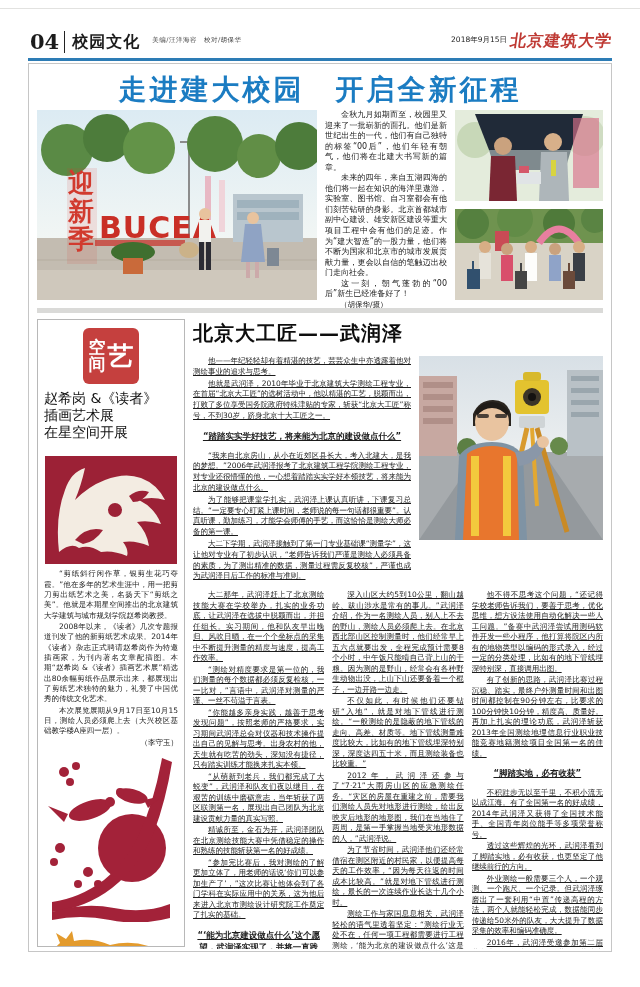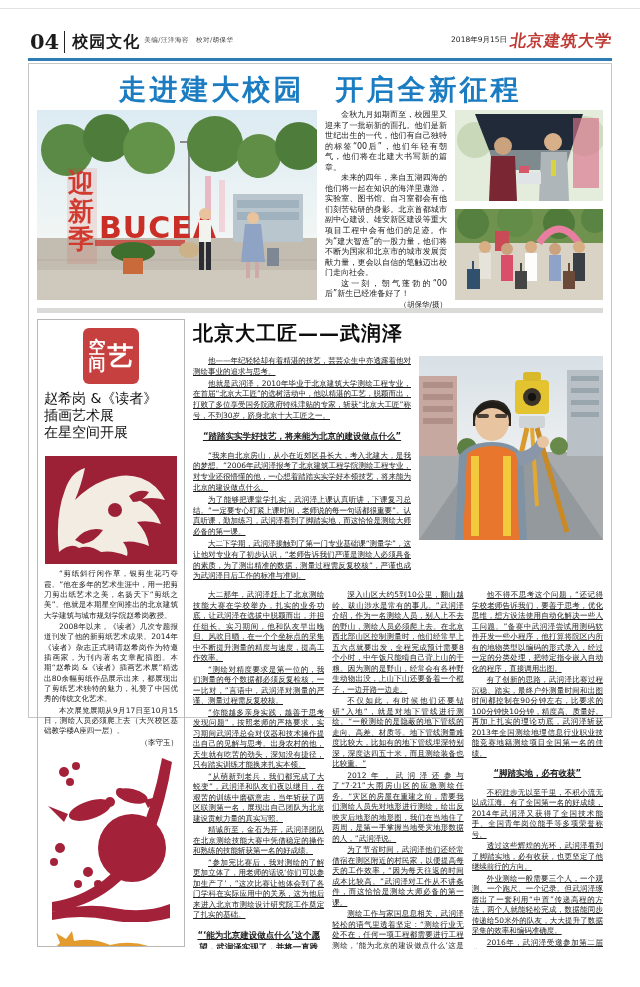--- a/index.html
+++ b/index.html
@@ -7,38 +7,38 @@
     width:640px;height:987px;position:relative;background:#ffffff;
     font-family:"DejaVu Sans","Liberation Sans",sans-serif;color:#1c1c1c;
     overflow:hidden;
   }
   .scan-line{position:absolute;top:8px;left:0;width:640px;height:1px;background:#e2e2e0;}
   
   .header{position:absolute;left:30px;top:28px;width:582px;height:27px;display:flex;align-items:center;}
   .page-num{font-family:"DejaVu Serif","Liberation Serif",serif;font-weight:bold;font-size:21px;line-height:1;}
   .vbar{width:1px;height:22px;background:#222;margin:0 7px 0 5px;}
   .section-name{font-weight:bold;font-size:16px;line-height:1.1;letter-spacing:1px;}
-  .credits{font-size:6.5px;color:#444;margin-left:4px;padding-bottom:3px;letter-spacing:.5px;}
+  .credits{font-size:6.5px;color:#444;margin-left:12px;padding-bottom:3px;letter-spacing:.5px;}
   .hspacer{flex:1;}
   .pub-date{font-size:7.5px;color:#222;padding-bottom:4px;margin-right:3px;}
   .masthead-name{font-family:"DejaVu Serif","Liberation Serif",serif;font-weight:bold;font-size:16px;
     color:#bf3a34;transform:skewX(-8deg);letter-spacing:1px;padding-bottom:1px;}
   .blue-rule{position:absolute;left:28px;top:58px;width:584px;height:3px;background:#2d7cb5;}
   
-  .frame{position:absolute;left:28px;top:63px;width:584px;height:655px;border:1px solid #c6c6c6;box-sizing:border-box;}
+  .frame{position:absolute;left:28px;top:63px;width:584px;height:889px;border:1px solid #c6c6c6;box-sizing:border-box;}
   .headline{position:absolute;left:0;top:7px;width:100%;text-align:center;
     font-size:28px;font-weight:bold;color:#1b7cc2;letter-spacing:3px;white-space:nowrap;}
   
   .top-row{position:absolute;left:8px;top:46px;width:566px;height:190px;display:flex;gap:8px;}
   .photo{overflow:hidden;background:#dfe6ea;flex:none;}
   .photo svg{display:block;width:100%;height:100%;}
   .photo-main{width:280px;height:190px;}
   .top-text{width:122px;font-size:8px;line-height:1.32;text-align:justify;color:#1a1a1a;}
   .top-text p{margin:0;text-indent:2em;}
-  .photo-credit{text-align:right;font-size:7.5px;margin-top:2px;text-indent:0;}
+  .photo-credit{text-align:left;font-size:7.5px;margin-top:2px;text-indent:0;}
   .right-stack{width:148px;display:flex;flex-direction:column;gap:8px;}
   .photo-top{width:148px;height:91px;}
   .photo-bottom{width:148px;height:91px;}
   .separator{position:absolute;left:8px;top:244px;width:566px;height:5px;background:#dadad8;}
   
   .art-box{position:absolute;left:8px;top:255px;width:148px;height:628px;border:1px solid #b8b8b8;
     box-sizing:border-box;padding:6px;overflow:hidden;}
   .seal{width:56px;height:56px;margin:2px auto 6px;background:#c5403e;border-radius:6px;
     display:flex;align-items:center;justify-content:center;gap:2px;
     font-family:"DejaVu Serif","Liberation Serif",serif;color:#fff;font-weight:bold;}
@@ -260,21 +260,21 @@
   <div class="article">
     <div class="art2-title">北京大工匠——武润泽</div>
 
     <div class="lead-row">
       <div class="lead-text">
 
       <p class="bp">他——年纪轻轻却有着精湛的技艺，芸芸众生中亦透露着他对测绘事业的追求与思考。</p>
           <p class="bp">他就是武润泽，2010年毕业于北京建筑大学测绘工程专业，在首届“北京大工匠”的选树活动中，他以精湛的工艺，脱颖而出，打败了多位享受国务院政府特殊津贴的专家，斩获“北京大工匠”称号，不到30岁，跻身北京十大工匠之一。</p>
           <p class="bp quote">“踏踏实实学好技艺，将来能为北京的建设做点什么”</p>
           <p class="bp">“我来自北京房山，从小在近郊区县长大，考入北建大，是我的梦想。”2006年武润泽报考了北京建筑工程学院测绘工程专业，对专业还很懵懂的他，一心想着踏踏实实学好本领技艺，将来能为北京的建设做点什么。</p>
-          <p class="bp">为了能够把课堂学扎实，武润泽上课认真听讲，下课复习总结。“一定要专心盯紧上课时间，老师说的每一句话都很重要”。认真听课，勤加练习，武润泽看到了脚踏实地，而这恰恰是测绘大师必备的第一课。</p>
+          <p class="bp">为了能够把课堂学扎实，武润泽上课认真听讲，下课复习总结。“一定要专心盯紧上课时间，老师说的每一句话都很重要”。认真听课，勤加练习，才能学会师傅的手艺，而这恰恰是测绘大师必备的第一课。</p>
           <p class="bp">大二下学期，武润泽接触到了第一门专业基础课“测量学”，这让他对专业有了初步认识，“老师告诉我们严谨是测绘人必须具备的素质，为了测出精准的数据，测量过程需反复校核”，严谨也成为武润泽日后工作的标准与准则。</p>
         </div>
       <div class="photo photo-surveyor">
         <svg viewBox="0 0 184 184" preserveAspectRatio="none">
           <defs>
             <linearGradient id="sky2" x1="0" y1="0" x2="0" y2="1">
               <stop offset="0" stop-color="#d8e0e6"></stop>
                 <stop offset="1" stop-color="#eceff0"></stop>
             </linearGradient>
           </defs>
@@ -314,38 +314,38 @@
           <path d="M96 96 Q112 96 118 84 L126 90 Q118 108 100 110 Z" fill="#8a97a8"></path>
           <circle cx="124" cy="86" r="6" fill="#e9c4a0"></circle>
         </svg>
       </div>
     </div>
 
     <div class="cols">
       <div class="col">
 
       <p class="bp">大二那年，武润泽赶上了北京测绘技能大赛在学校举办，扎实的业务功底，让武润泽在选拔中脱颖而出，并担任组长。实习期间，他和队友早出晚归、风吹日晒，在一个个坐标点的采集中不断提升测量的精度与速度，提高工作效率。</p>
-          <p class="bp">“测绘对精度要求是第一位的，我们测量的每个数据都必须反复检核，一一比对，”言语中，武润泽对测量的严谨、测量过程需反复校核。</p>
+          <p class="bp">“测绘对精度要求是第一位的，我们测量的每个数据都必须反复检核，一一比对，”言语中，武润泽对测量的严谨、一丝不苟溢于言表。</p>
           <p class="bp">“你能越多亲身实践，越善于思考发现问题”，按照老师的严格要求，实习期间武润泽总会对仪器和技术操作提出自己的见解与思考。出身农村的他，天生就有吃苦的劲头，深知没有捷径，只有踏实训练才能换来扎实本领。</p>
           <p class="bp">“从萌新到老兵，我们都完成了大蜕变”，武润泽和队友们夜以继日，在艰苦的训练中磨砺意志，当年斩获了两区联测第一名，展现出自己团队为北京建设贡献力量的真实写照。</p>
           <p class="bp">精诚所至，金石为开，武润泽团队在北京测绘技能大赛中凭借稳定的操作和熟练的技能斩获第一名的好成绩。</p>
           <p class="bp">“参加完比赛后，我对测绘的了解更加立体了，用老师的话说‘你们可以参加生产了’，”这次比赛让他体会到了各门学科在实际应用中的关系，这为他后来进入北京市测绘设计研究院工作奠定了扎实的基础。</p>
           <p class="bp quote">“‘能为北京建设做点什么’这个愿望，武润泽实现了，并将一直践行下去。”</p>
         </div>
       <div class="col">
 
       <p class="bp">深入山区大约5到10公里，翻山越岭、跋山涉水是常有的事儿。”武润泽介绍，作为一名测绘人员，别人上不去的野山，测绘人员必须爬上去。在北京西北部山区控制测量时，他们经常早上五六点就要出发，全程完成预计需要8个小时，中午饭只能啃自己背上山的干粮。因为测的是野山，经常会有各种野生动物出没，上山下山还要备着一个棍子，一边开路一边走。</p>
           <p class="bp">不仅如此，有时候他们还要钻研“入地”，就是对地下管线进行测绘。“一般测绘的是隐蔽的地下管线的走向、高差、材质等。地下管线测量难度比较大，比如有的地下管线埋深特别深，深度达四五十米，而且测绘装备也比较重。”</p>
           <p class="bp">2012年，武润泽还参与了“7·21”大雨房山区的应急测绘任务。“灾区的房屋在重建之前，需要我们测绘人员先对地形进行测绘，绘出反映灾后地形的地形图，我们在当地住了两周，是第一手掌握当地受灾地形数据的人，”武润泽说。</p>
-          <p class="bp">为了节省时间，武润泽他们还经常借宿在测区附近的村民家，以便提高每天的工作效率，“因为每天往返的时间成本比较高。”武润泽对工作从不讲条件，而这恰恰是测绘大师必备的第一课。</p>
+          <p class="bp">为了节省时间，武润泽他们还经常借宿在测区附近的村民家，以便提高每天的工作效率，“因为每天往返的时间成本比较高。”就是对地下管线进行测绘，最长的一次连续作业长达十几个小时。</p>
           <p class="bp">测绘工作与家国息息相关，武润泽轻松的语气里透着坚定：“测绘行业无处不在，任何一项工程都需要进行工程测绘，‘能为北京的建设做点什么’这是我们的初心。”</p>
         </div>
       <div class="col">
 
-      <p class="bp">他不得不思考这个问题，“还记得学校老师告诉我们，要善于思考，优化思维，想方设法使用自动化解决一些人工问题。”备赛中武润泽尝试用测码软件开发一些小程序，他打算将院区内所有的地物类型以编码的形式录入，经过一定的分类处理，把特定指令嵌入自动化的程序，直接调用出图。</p>
+      <p class="bp">他不得不思考这个问题，“还记得学校老师告诉我们，要善于思考，优化思维，想方设法使用自动化解决一些人工问题。”备赛中武润泽尝试用测码软件开发一些小程序，他打算将院区内所有的地物类型以编码的形式录入，经过一定的分类处理，比如有的地下管线埋深特别深，直接调用出图。</p>
           <p class="bp">有了创新的思路，武润泽比赛过程沉稳、踏实，最终户外测量时间和出图时间都控制在90分钟左右，比要求的100分钟快10分钟，精度高、质量好。再加上扎实的理论功底，武润泽斩获2013年全国测绘地理信息行业职业技能竞赛地籍测绘项目全国第一名的佳绩。</p>
           <p class="bp quote">“脚踏实地，必有收获”</p>
           <p class="bp">不积跬步无以至千里，不积小流无以成江海。有了全国第一名的好成绩，2014年武润泽又获得了全国技术能手、全国青年岗位能手等多项荣誉称号。</p>
           <p class="bp">透过这些辉煌的光环，武润泽看到了脚踏实地，必有收获，也更坚定了他继续前行的方向。</p>
           <p class="bp">外业测绘一般需要三个人，一个观测、一个跑尺、一个记录。但武润泽琢磨出了一套利用“中置”传递高程的方法，两个人就能轻松完成，数据能同步传递给50米外的队友，大大提升了数据采集的效率和编码准确度。</p>
           <p class="bp">2016年，武润泽受邀参加第二届北京大工匠评选，凭借精湛的技艺成为比拼的三名种子选手之一。面对多位享受国务院政府特殊津贴的专家和行业高手，他和队友凭借自主研发的工作流程和多年的默契配合，以2毫米的优势最终夺魁，斩获“北京大工匠”称号，成为至今最年轻的“北京大工匠”。</p>
         </div>
     </div>
   </div>
 

